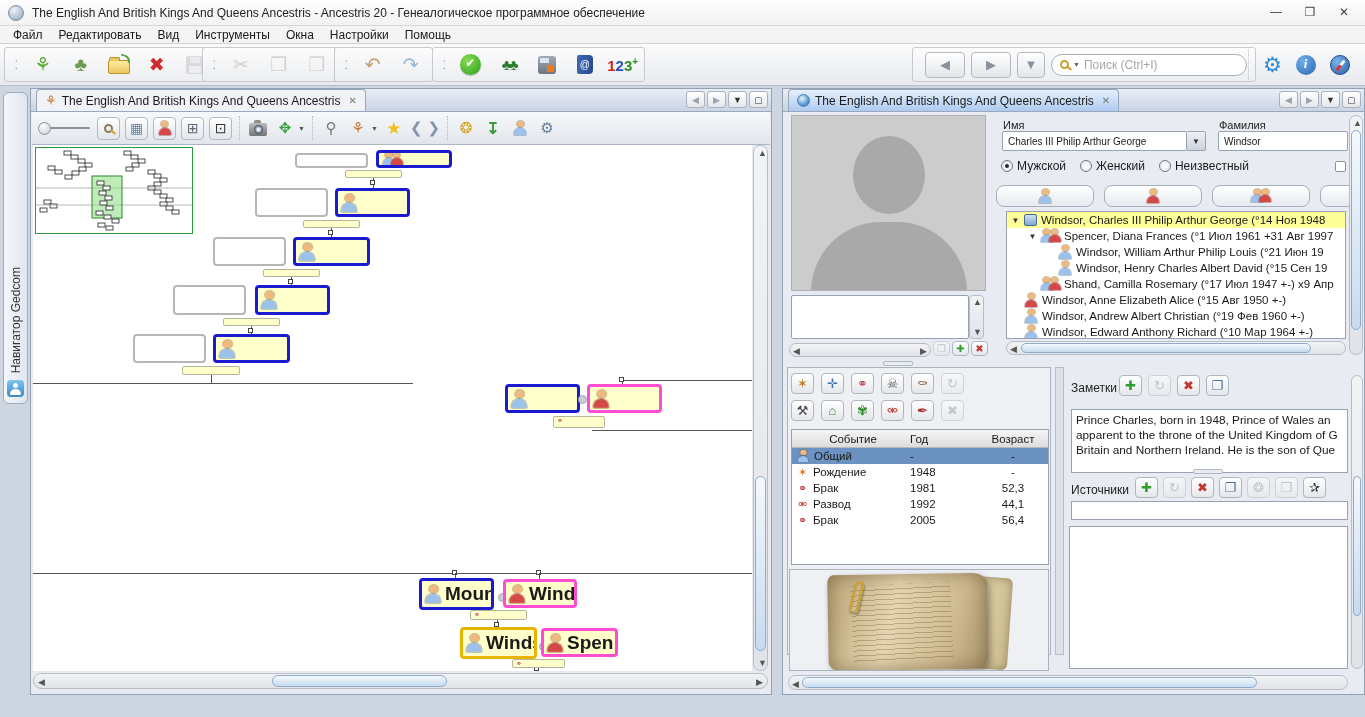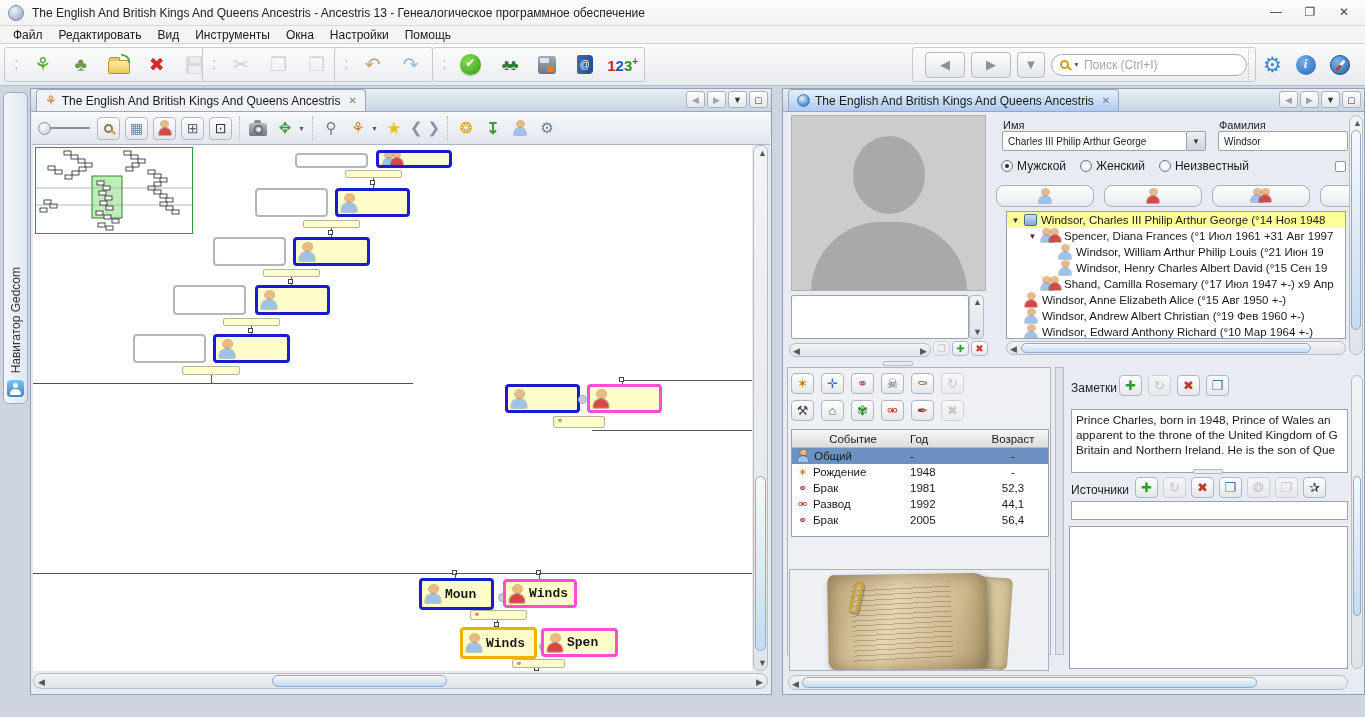--- a/index.html
+++ b/index.html
@@ -92,21 +92,21 @@
   .chev { color:#8494aa; font-size:15px; }
   #root-label { width:232px; text-align:center; font-size:11.5px; line-height:1.25; color:#111; }
 
   
   #tree-canvas { position:absolute; left:2px; top:56px; width:719px; height:526px; background:#fff; overflow:hidden; }
   #minimap { position:absolute; left:2px; top:2px; width:158px; height:87px; border:1px solid #2f9a3f; background:#fff; }
   .tb { position:absolute; background:#ffffcb; border:3px solid #1a1ad0; border-radius:4px; display:flex; align-items:center; gap:5px; padding:0 4px; overflow:hidden; }
   .tb.f { border-color:#ff4dd2; }
   .tb.sel { border-color:#e8b400; }
   .tb.empty { background:#fff; border:2px solid #b6b6b6; }
-  .tb .lbl { font-weight:bold; font-size:13px; white-space:nowrap;font-family:Liberation Mono, monospace; }
+  .tb .lbl { font-weight:bold; font-size:19px; white-space:nowrap; }
   .mb { position:absolute; background:#ffffcb; border:1px solid #b5b59c; border-radius:2px; font-size:7px; line-height:7px; color:#c23a4a; padding-left:3px; overflow:hidden; }
   .hline,.vline { position:absolute; background:#555; }
   .hline { height:1px; } .vline { width:1px; }
   .csq { position:absolute; width:5px; height:5px; background:#fff; border:1px solid #444; }
   .mdot { position:absolute; width:9px; height:9px; border-radius:50%; background:#c9cdd5; border:1px solid #a8a8a8; }
 
   
   .pi { display:inline-block; width:14px; height:14px; position:relative; flex:none; }
   .pi::before { content:""; position:absolute; top:0; left:50%; margin-left:-3.5px; width:7px; height:6px; border-radius:50%; background:#eeb87f; box-shadow:0 0 0 1px rgba(120,80,30,.35); }
   .pi::after { content:""; position:absolute; bottom:0; left:50%; margin-left:-6px; width:12px; height:7px; border-radius:6px 6px 1px 1px; background:#9cc2ec; box-shadow:0 0 0 1px rgba(40,70,120,.3); }
@@ -136,21 +136,21 @@
   .kin-btn { position:absolute; height:22px; width:98px; border:1px solid #a8b0bc; border-radius:8px; background:linear-gradient(#ffffff,#e6e9ee); display:flex; align-items:center; justify-content:center; }
   #family-list { position:absolute; left:223px; top:98px; width:340px; height:128px; background:#fff; border:1px solid #98a2b2; overflow:hidden; font-size:11.5px; }
   .fl-row { height:16px; display:flex; align-items:center; gap:4px; white-space:nowrap; }
   .fl-row.sel { background:#ffff99; }
   .fl-exp { width:9px; font-size:8px; color:#333; text-align:center; flex:none; }
 
   .section-label { font-size:12px; color:#222; }
   .mini-btn { width:23px; height:21px; border:1px solid #b0b6c0; border-radius:4px; background:linear-gradient(#ffffff,#e4e7eb); display:flex; align-items:center; justify-content:center; font-size:13px; }
   .mini-btn.dis { opacity:.5; filter:grayscale(.8); }
 
-  #events-table { position:absolute; left:8px; top:316px; width:258px; height:108px; border:1px solid #98a2b2; background:#fff; font-size:11.5px; overflow:hidden; }
+  #events-table { position:absolute; left:8px; top:316px; width:258px; height:136px; border:1px solid #98a2b2; background:#fff; font-size:11.5px; overflow:hidden; }
   .ev-head { display:flex; height:18px; background:linear-gradient(#f5f5f5,#dddddd); border-bottom:1px solid #b8b8b8; align-items:center; }
   .ev-row { display:flex; height:16px; align-items:center; }
   .ev-row.sel { background:#6b92c0; }
   .c-ev { width:118px; display:flex; align-items:center; gap:4px; padding-left:4px; overflow:hidden; }
   .c-yr { width:70px; text-align:left; }
   .c-ag { width:66px; text-align:center; }
   .evg { font-size:11px; width:13px; text-align:center; flex:none; }
 
   #notes-box { position:absolute; left:288px; top:288px; width:277px; height:64px; background:#fff; border:1px solid #98a2b2; font-size:11.8px; padding:3px 0 0 4px; overflow:hidden; }
   .nline { white-space:nowrap; line-height:15px; }
@@ -166,21 +166,21 @@
 
   .inner-border { position:absolute; border:1px solid #aab4c2; }
 </style>
 </head>
 <body>
 
 <div id="app">
 
   <div id="titlebar">
     <span class="appicon"></span>
-    <span id="title-text">The English And British Kings And Queens Ancestris - Ancestris 13 - Генеалогическое программное обеспечение</span>
+    <span id="title-text">The English And British Kings And Queens Ancestris - Ancestris 20 - Генеалогическое программное обеспечение</span>
     <div id="win-controls">
       <span class="wctl">—</span>
       <span class="wctl">❐</span>
       <span class="wctl">✕</span>
     </div>
   </div>
 
   <div id="menubar">
       <span class="menu-item">Файл</span>
       <span class="menu-item">Редактировать</span>

